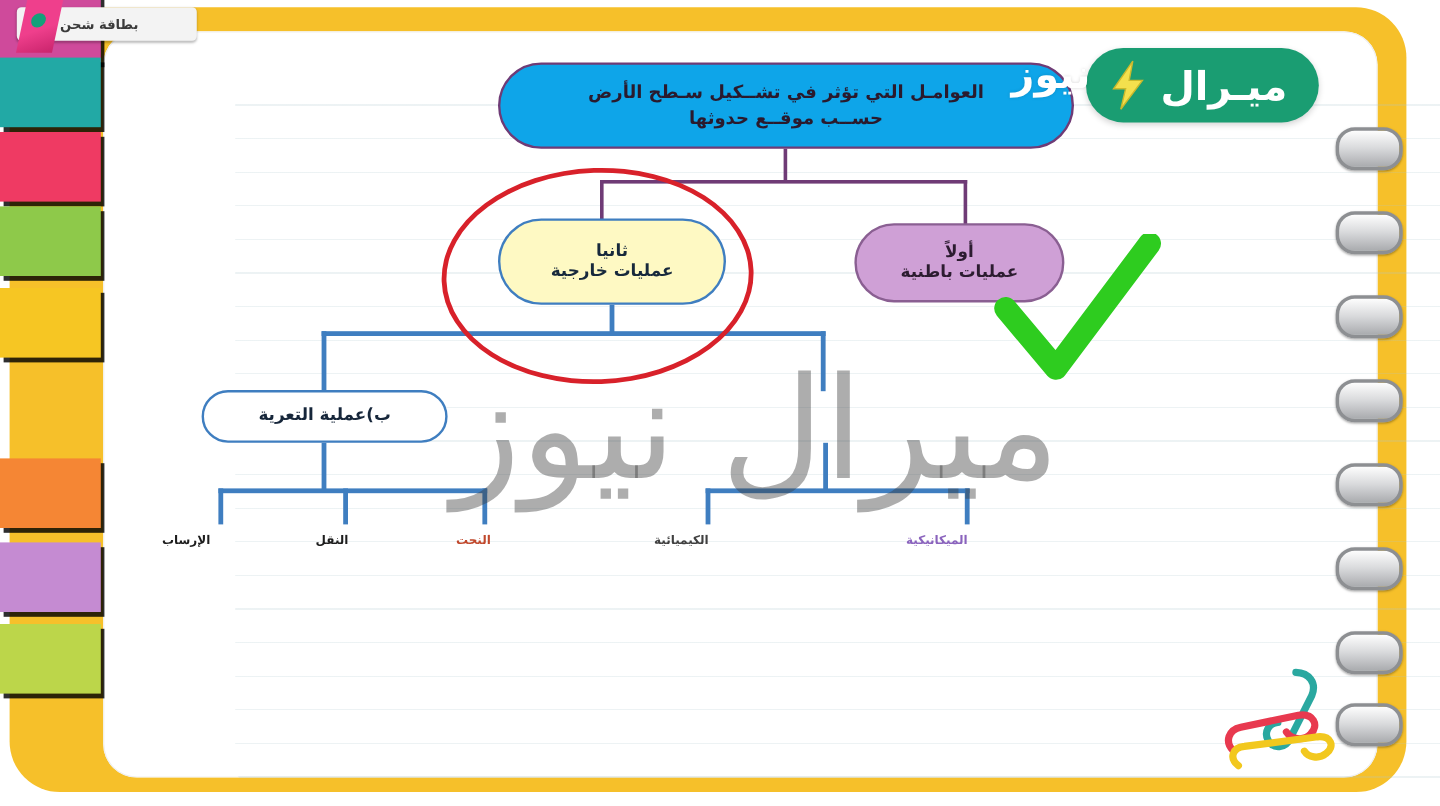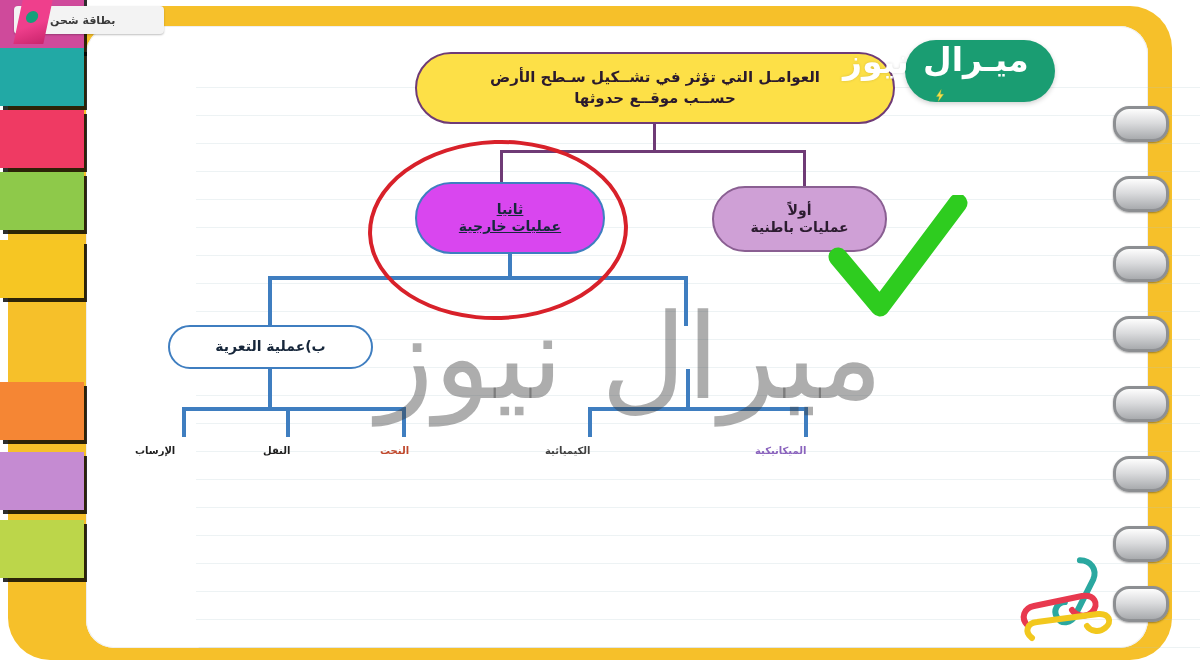--- a/index.html
+++ b/index.html
@@ -72,36 +72,36 @@
   
   .diagram{position:absolute;left:0;top:0;width:1200px;height:672px;}
 
   .node{
     position:absolute;box-sizing:border-box;
     display:flex;flex-direction:column;align-items:center;justify-content:center;
     text-align:center;line-height:1.25;
   }
   .n-root{
     left:415px;top:52px;width:480px;height:72px;
-    background:#fde047;border:2px solid #6f3b76;border-radius:36px;
+    background:#0ea5e9;border:2px solid #6f3b76;border-radius:36px;
     color:#2a1a2d;font-size:15px;font-weight:700;
     letter-spacing:.2px;padding:0 14px;
   }
   .n-root .l1{filter:blur(.25px);}
   .n-root .l2{filter:blur(.25px);margin-top:2px;}
 
   .n-purple{
     left:712px;top:186px;width:175px;height:66px;
     background:#cfa0d6;border:2px solid #8a5f92;border-radius:33px;
     color:#2c1c30;font-size:14px;font-weight:700;filter:blur(.2px);justify-content:center;
   }
   .n-blue{
     left:415px;top:182px;width:190px;height:72px;
-    background:#d946ef;border:2px solid #3f7ec0;border-radius:36px;
-    color:#17293c;font-size:14px;font-weight:700;filter:blur(.2px);text-decoration:underline;
+    background:#fef9c3;border:2px solid #3f7ec0;border-radius:36px;
+    color:#17293c;font-size:14px;font-weight:700;filter:blur(.2px);
   }
   .n-lvl3{
     height:44px;background:#ffffff;border:2px solid #3f7ec0;border-radius:22px;
     color:#16263a;font-size:14px;font-weight:700;filter:blur(.15px);
   }
   .n-erosion{left:168px;top:325px;width:205px;}
   .n-weather{left:588px;top:325px;width:200px;}
 
   .leaf{
     position:absolute;font-size:10px;font-weight:700;white-space:nowrap;
@@ -119,23 +119,22 @@
     transform:rotate(-2deg);
   }
 
   
   .check{position:absolute;left:828px;top:195px;width:140px;height:125px;}
 
   
   .brand{
     position:absolute;left:905px;top:40px;height:62px;
     padding:0 26px 0 18px;border-radius:31px;background:#1a9d72;
-    display:flex;align-items:flex-end;gap:10px;
+    display:flex;align-items:center;gap:10px;
     box-shadow:0 2px 5px rgba(0,0,0,.18);
-    flex-direction:column;
   }
   .brand-text{color:#ffffff;font-size:33px;font-weight:700;letter-spacing:1px;}
   .brand-word2{
     position:absolute;left:843px;top:42px;
     color:#ffffff;font-size:33px;font-weight:700;
     text-shadow:0 0 3px rgba(0,0,0,.15);
     pointer-events:none;
   }
 
   

